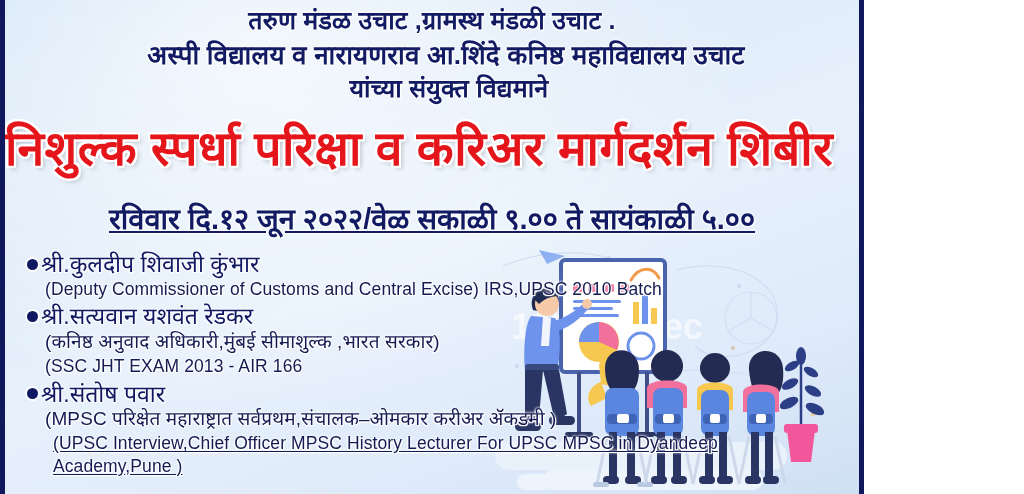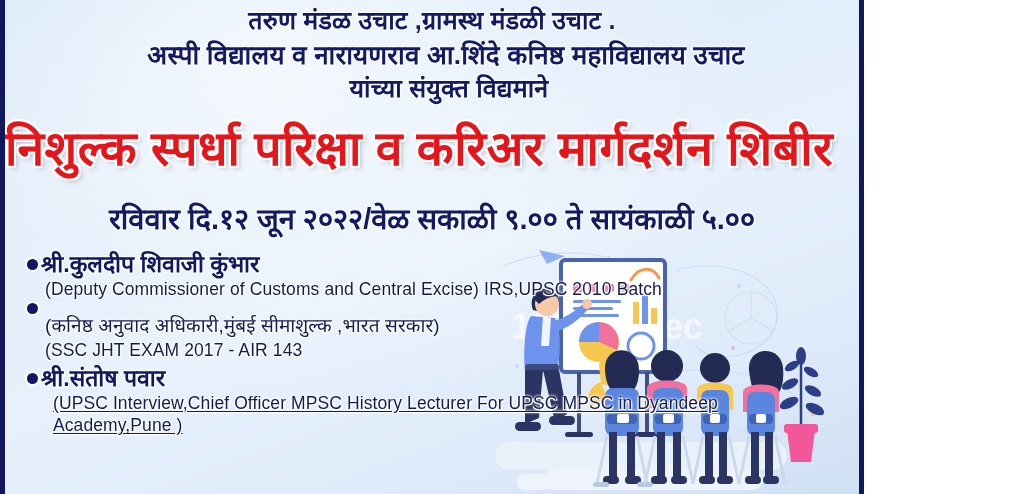--- a/index.html
+++ b/index.html
@@ -43,27 +43,28 @@
       2px 2px 0 #fff,-2px 2px 0 #fff,2px -2px 0 #fff,-2px -2px 0 #fff,
       3px 3px 5px rgba(0,0,0,.22);
     line-height:1.05;
   }
 
   
   .dateline{
     position:absolute;left:0;right:0;top:198px;z-index:7;text-align:center;
     font-size:29px;font-weight:bold;color:#111a63;
     text-shadow:0 0 3px #fff,0 0 3px #fff,1px 1px 0 #fff,-1px 1px 0 #fff;
+    text-decoration:underline;
   }
 
   
   .speakers{position:absolute;left:22px;top:248px;width:760px;z-index:8;}
   .sp-name{
     display:flex;align-items:center;gap:0px;
-    font-size:23px;font-weight:bold;color:#101861;
+    font-size:23px;font-weight:normal;color:#101861;
     line-height:1.16;margin-top:3px;
     text-shadow:0 0 3px #fff,0 0 3px #fff,1px 1px 0 #fff,-1px 1px 0 #fff;
   }
   .bullet{
     width:11px;height:11px;border-radius:50%;
     background:#101861;flex:0 0 auto;margin-right:3px;
     box-shadow:0 0 0 2px rgba(255,255,255,.95);
   }
   .sp-desc{
     font-size:17.5px;color:#141b52;font-weight:500;
@@ -255,30 +256,32 @@
       <div class="sp-name">
         <span class="bullet"></span>
         <span>श्री.कुलदीप शिवाजी कुंभार</span>
       </div>
       <div class="sp-desc">(Deputy Commissioner of Customs and Central Excise) IRS,UPSC 2010 Batch</div>
     </div>
 
     <div>
       <div class="sp-name">
         <span class="bullet"></span>
+        <span>श्री.सत्यवान यशवंत रेडकर</span>
       </div>
       <div class="sp-desc mr">(कनिष्ठ  अनुवाद अधिकारी,मुंबई सीमाशुल्क ,भारत सरकार)</div>
-      <div class="sp-desc">(SSC JHT EXAM 2017 - AIR 143</div>
+      <div class="sp-desc">(SSC JHT EXAM 2013 - AIR 166</div>
     </div>
 
     <div>
       <div class="sp-name">
         <span class="bullet"></span>
         <span>श्री.संतोष पवार</span>
       </div>
+      <div class="sp-desc mr">(MPSC परिक्षेत महाराष्ट्रात सर्वप्रथम,संचालक–ओमकार करीअर ॲकडमी )</div>
     </div>
 
     <div>
       <div class="sp-desc last">(UPSC Interview,Chief Officer MPSC History Lecturer For UPSC MPSC in Dyandeep Academy,Pune )</div>
     </div>
 
   </div>
 
 </div>
 

